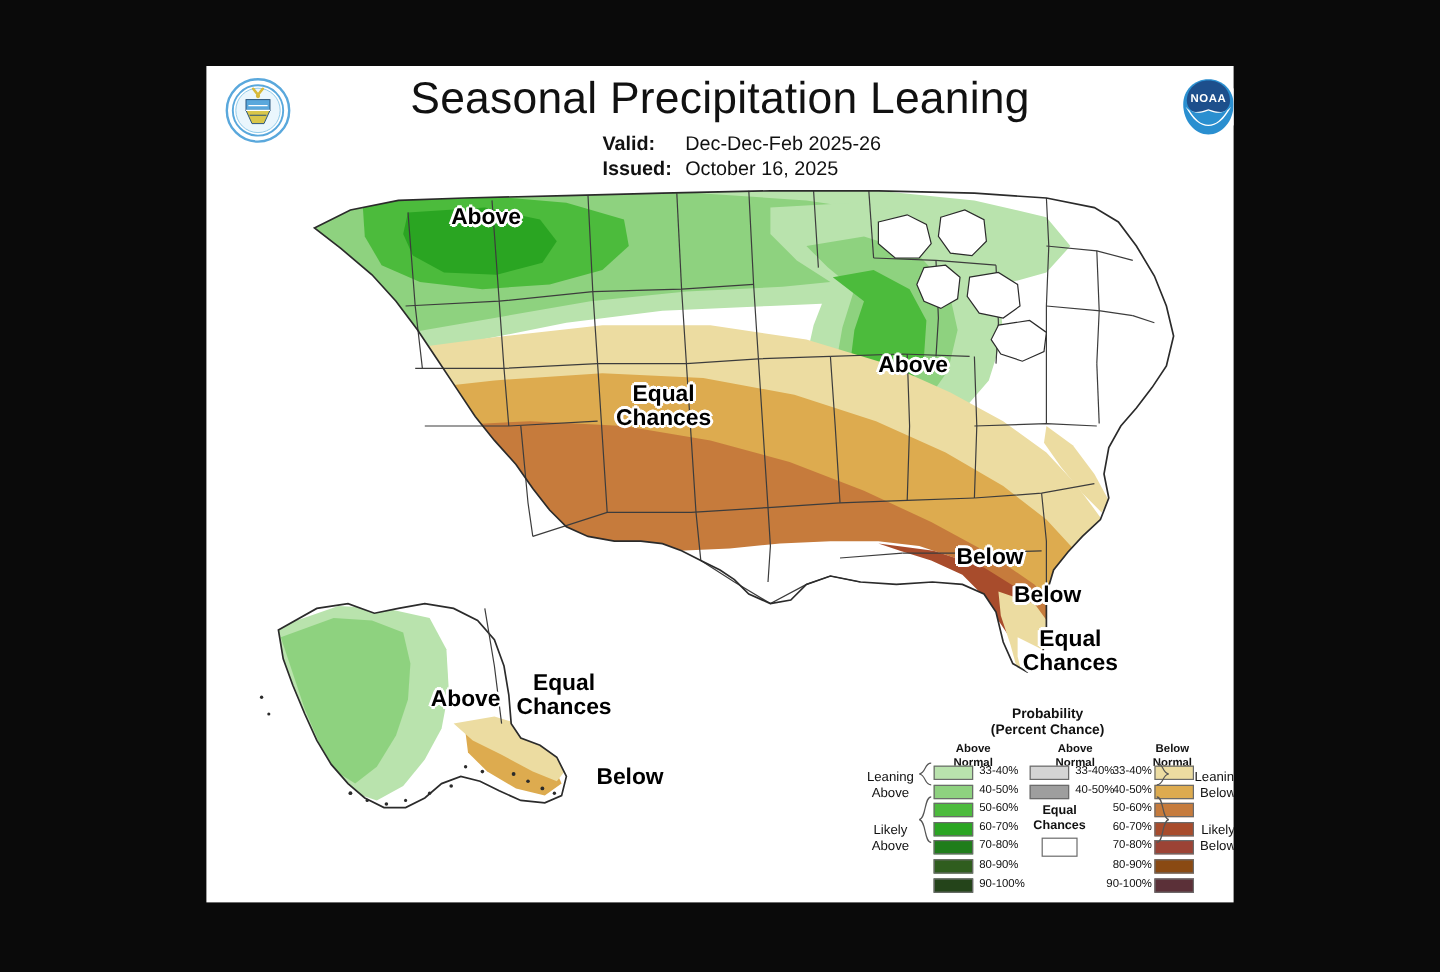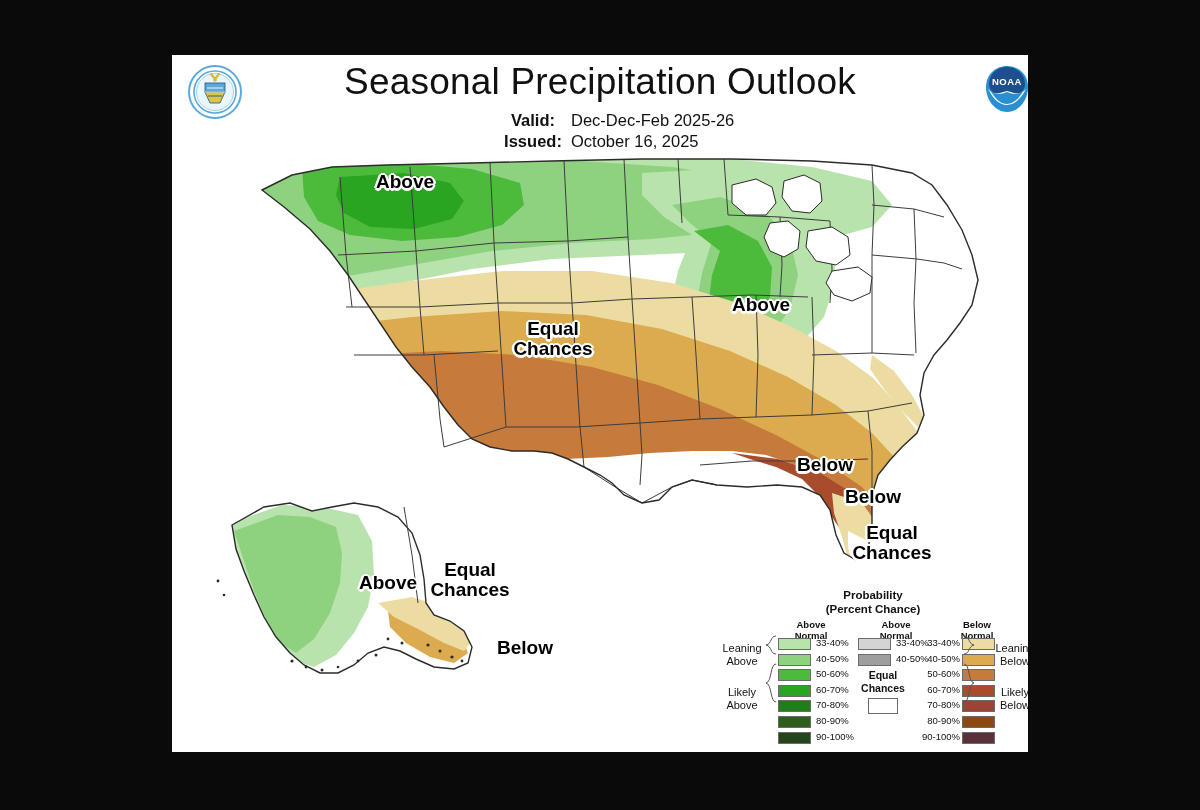--- a/index.html
+++ b/index.html
@@ -17,21 +17,21 @@
   #title{
     position:absolute;left:0;top:6px;width:856px;text-align:center;
     font-size:37px;color:#111;letter-spacing:.2px;font-weight:400;
   }
   .meta{
     position:absolute;font-size:16.5px;color:#111;white-space:nowrap;
   }
   .meta .k{font-weight:bold;}
   #meta-valid{left:330px;top:56px;}
   #meta-issued{left:330px;top:77px;}
-  .meta .k{display:inline-block;width:62px;text-align:center;margin-right:7px;}
+  .meta .k{display:inline-block;width:62px;text-align:left;margin-right:7px;}
 
   
   #nws-logo{position:absolute;left:14px;top:8px;width:58px;height:58px;}
   #noaa-logo{position:absolute;left:806px;top:5px;width:58px;height:58px;}
 
   
   #mapwrap{position:absolute;left:0;top:0;width:856px;height:697px;}
 
   
   .maplabel{
@@ -238,21 +238,21 @@
           <circle cx="280" cy="602" r="1.6"></circle>
             <circle cx="290" cy="606" r="1.4"></circle>
           <circle cx="216" cy="584" r="1.4"></circle>
             <circle cx="230" cy="588" r="1.5"></circle>
           <circle cx="46" cy="526" r="1.4"></circle>
             <circle cx="52" cy="540" r="1.3"></circle>
         </g>
       </svg>
     </div>
 
-    <div id="title">Seasonal Precipitation Outlook</div>
+    <div id="title">Seasonal Precipitation Leaning</div>
 
     <div id="meta-valid" class="meta">
       <span class="k">Valid:</span><span>Dec-Dec-Feb 2025-26</span>
     </div>
     <div id="meta-issued" class="meta">
       <span class="k">Issued:</span><span>October 16, 2025</span>
     </div>
 
     <svg id="nws-logo" viewBox="0 0 58 58">
       <circle cx="29" cy="29" r="26" fill="#ffffff" stroke="#5aa8dc" stroke-width="2"></circle>

